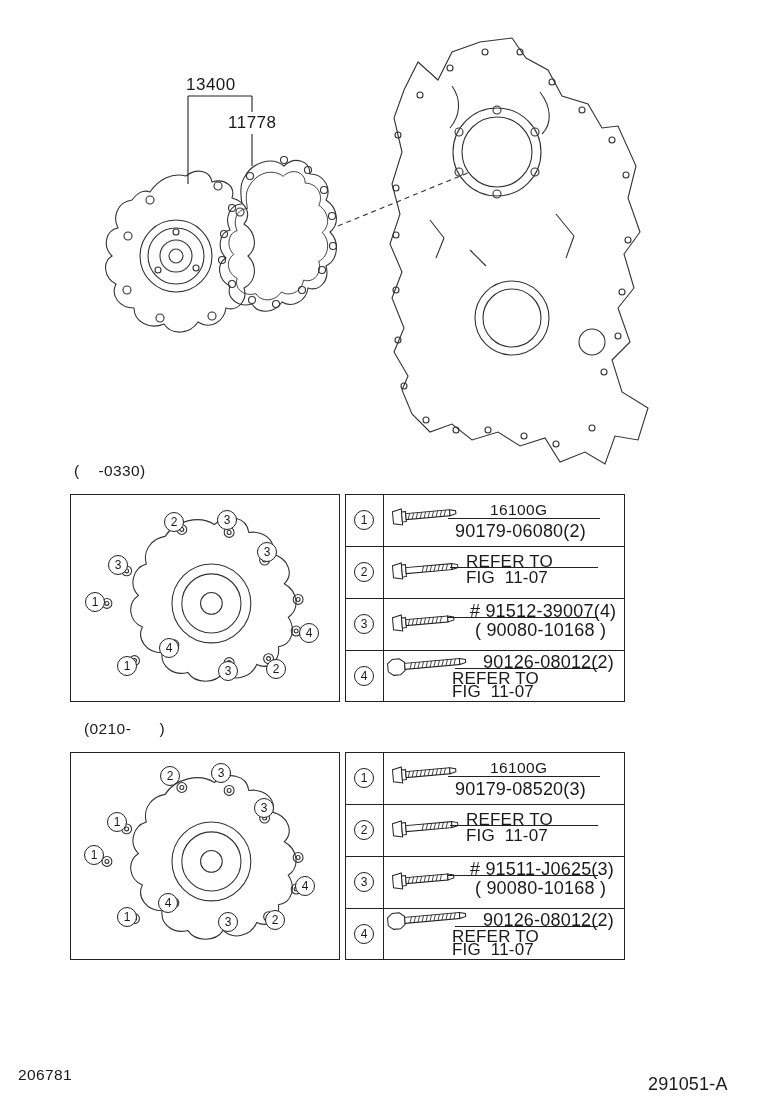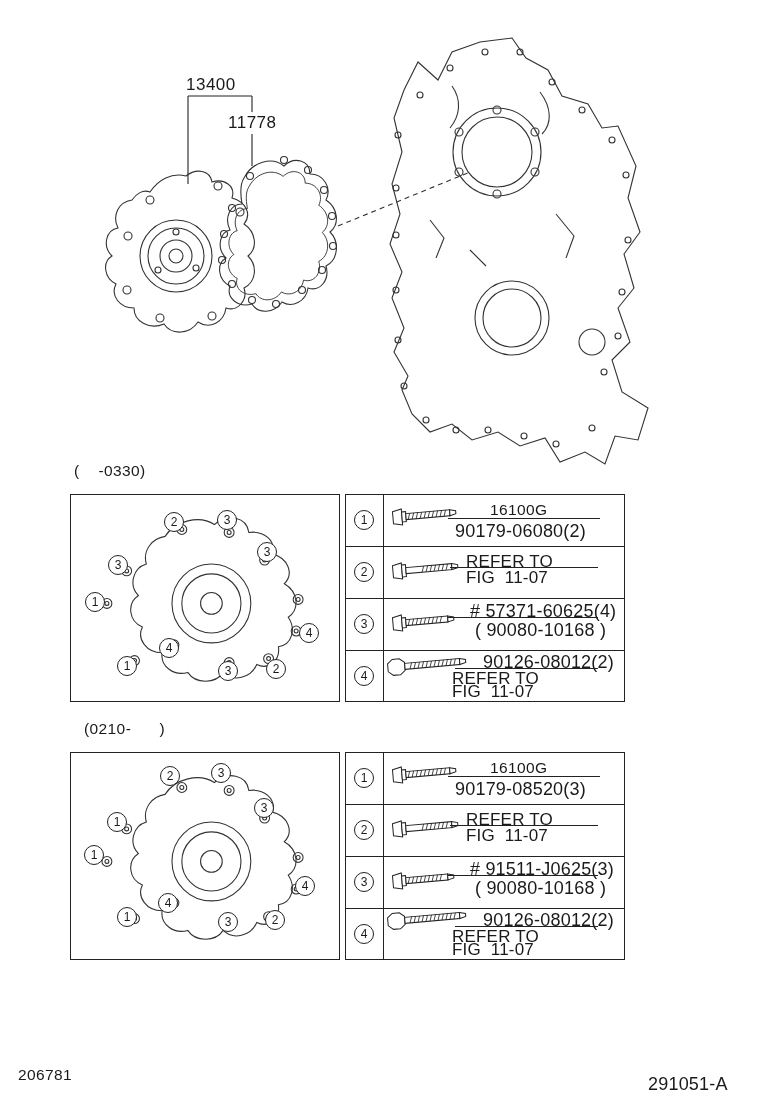--- a/index.html
+++ b/index.html
@@ -273,21 +273,21 @@
   </div>
 
   <div class="lbl t15" style="left:490px;top:501px">16100G</div>
   <div class="leader" style="left:448px;top:518px;width:152px"></div>
   <div class="lbl t13" style="left:455px;top:521px">90179-06080(2)</div>
 
   <div class="lbl t12" style="left:466px;top:552px">REFER TO</div>
   <div class="leader" style="left:450px;top:567px;width:148px"></div>
   <div class="lbl t12" style="left:466px;top:568px">FIG  11-07</div>
 
-  <div class="lbl t13" style="left:470px;top:601px"># 57371-60625(4)</div>
+  <div class="lbl t13" style="left:470px;top:601px"># 91512-39007(4)</div>
   <div class="leader" style="left:448px;top:617px;width:150px"></div>
   <div class="lbl t13" style="left:475px;top:620px">( 90080-10168 )</div>
 
   <div class="lbl t13" style="left:483px;top:652px">90126-08012(2)</div>
   <div class="leader" style="left:455px;top:668px;width:143px"></div>
   <div class="lbl t12" style="left:452px;top:669px">REFER TO</div>
   <div class="lbl t12" style="left:452px;top:682px">FIG  11-07</div>
 
   <div class="lbl t15" style="left:84px;top:720px">(0210-      )</div>
 

